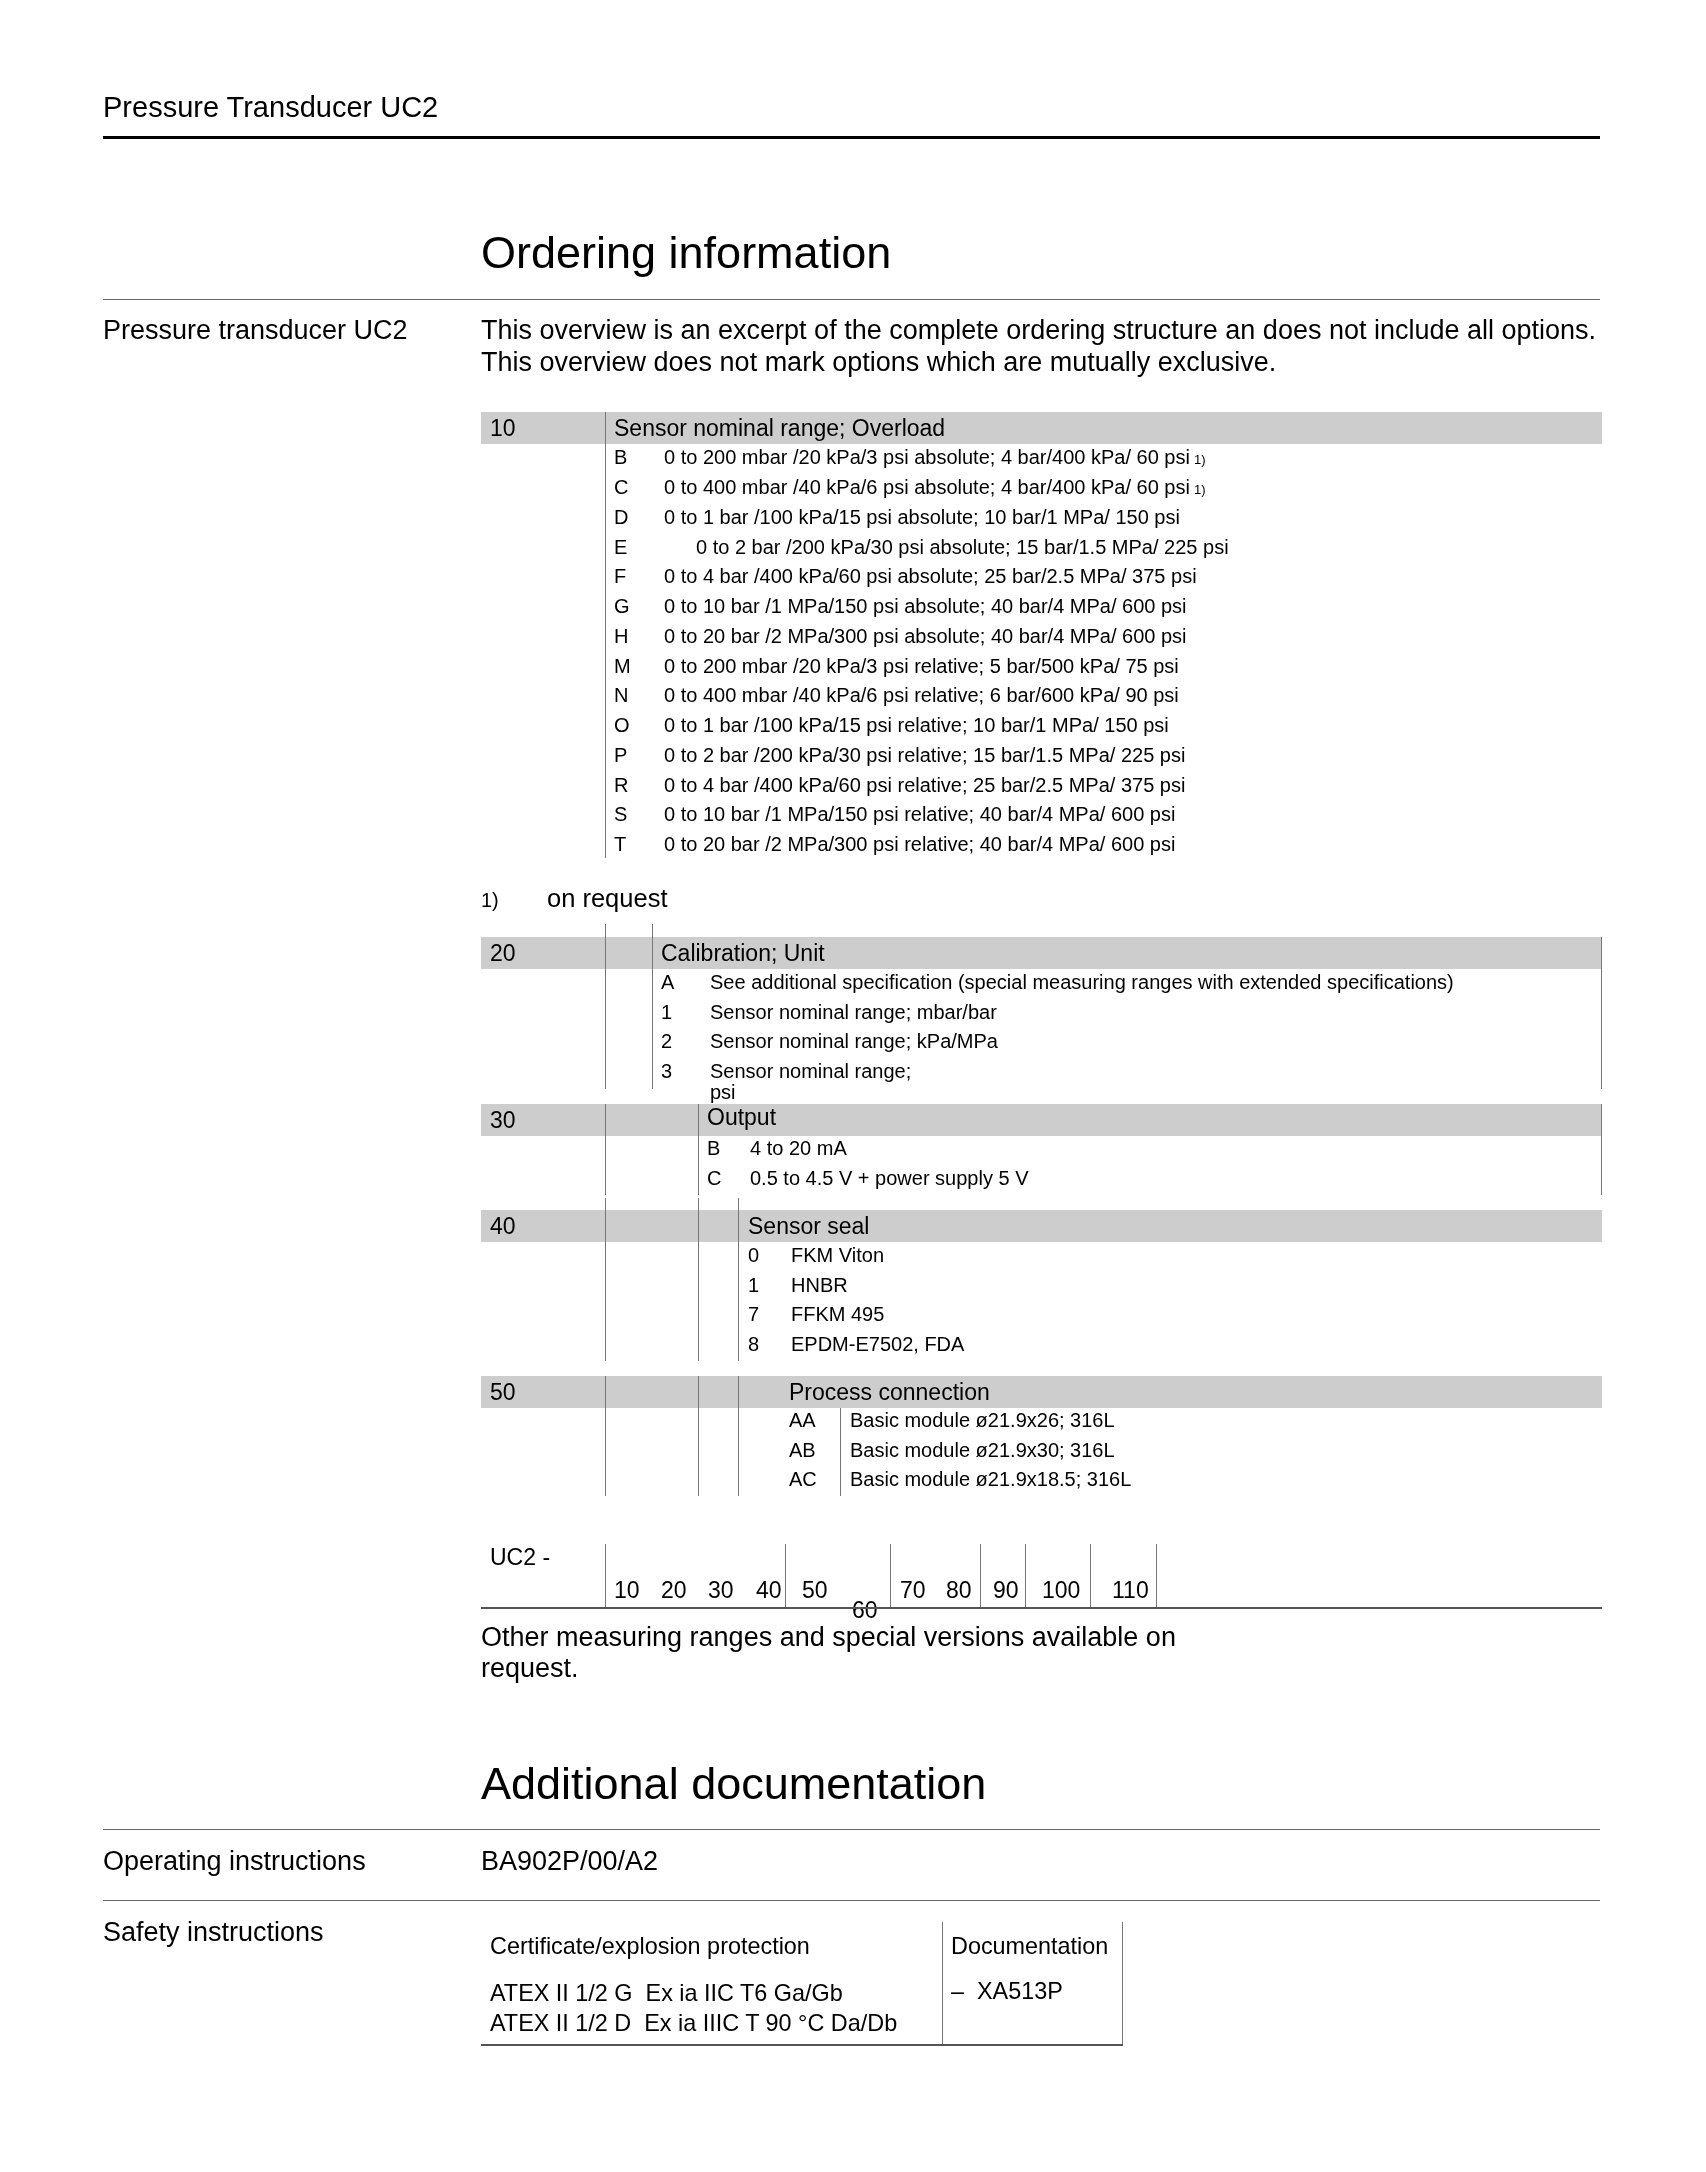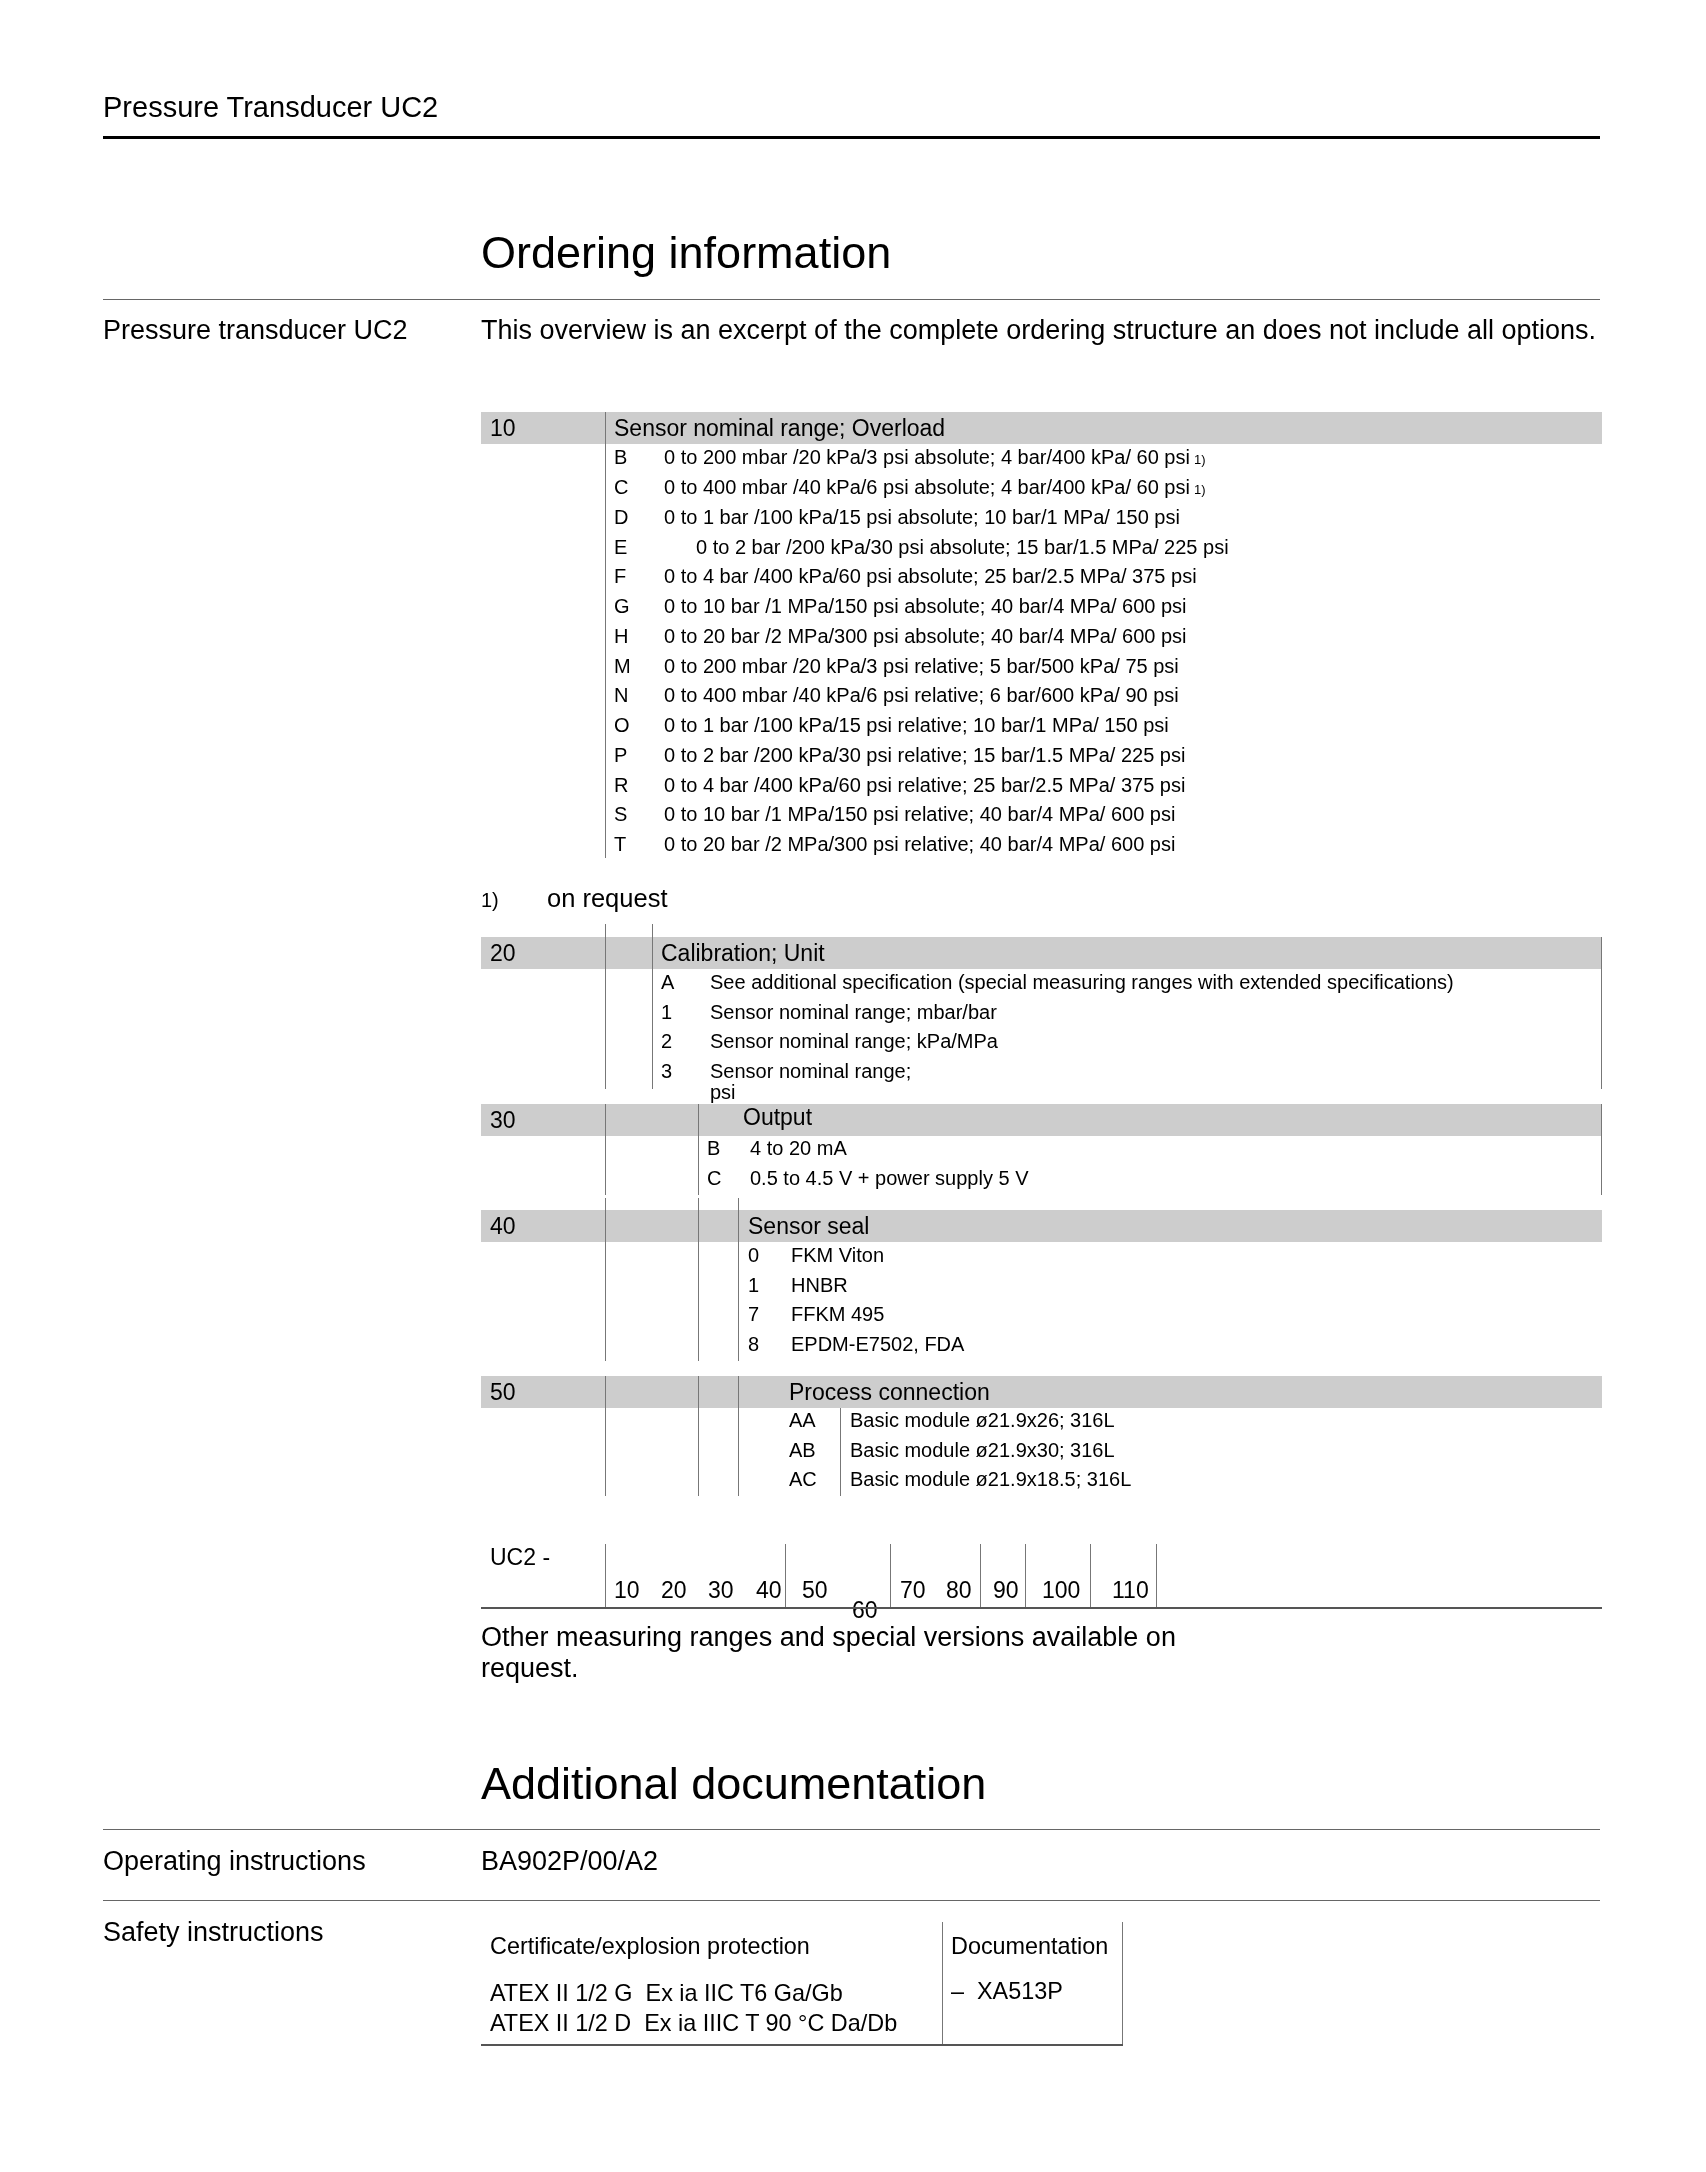--- a/index.html
+++ b/index.html
@@ -25,20 +25,21 @@
 <body>
 
 <div class="abs hdr-title">Pressure Transducer UC2</div>
 <div class="abs hdr-rule"></div>
 
 <div class="abs h1" style="top:227px;">Ordering information</div>
 <div class="abs rule" style="top:299px;"></div>
 <div class="abs side-label" style="top:315px;">Pressure transducer UC2</div>
 <div class="abs body-text" style="top:314px;">
   <div>This overview is an excerpt of the complete ordering structure an does not include all options.</div>
+  <div>This overview does not mark options which are mutually exclusive.</div>
 </div>
 
 <div class="abs gray" style="left:481px; top:412px; width:1121px;"></div>
 <div class="abs sec-num" style="left:490px; top:415px;">10</div>
 <div class="abs vline" style="left:605px; top:412px; height:446px;"></div>
 <div class="abs sec-title" style="left:614px; top:415px;">Sensor nominal range; Overload</div>
 <div id="s10-opts">
     <div class="abs code" style="left: 614px; top: 446px;">B</div>
     <div class="abs desc" style="left: 664px; top: 446px;"><span>0 to 200 mbar /20 kPa/3 psi absolute; 4 bar/400 kPa/ 60 psi</span><span class="small-sup" style="margin-left: 4.1px;">1)</span></div>
     <div class="abs code" style="left: 614px; top: 476px;">C</div>
@@ -87,21 +88,21 @@
     <div class="abs desc" style="left: 710px; top: 1030px;"><span>Sensor nominal range; kPa/MPa</span></div>
     <div class="abs code" style="left: 661px; top: 1060px;">3</div>
     <div class="abs desc" style="left: 710px; top: 1060px;"><span>Sensor nominal range;</span><div style="line-height: 18px;">psi</div></div>
   </div>
 
 <div class="abs gray" style="left:481px; top:1104px; width:1121px;"></div>
 <div class="abs sec-num" style="left:490px; top:1107px;">30</div>
 <div class="abs vline" style="left:605px; top:1104px; height:91px;"></div>
 <div class="abs vline" style="left:698px; top:1104px; height:91px;"></div>
 <div class="abs vline" style="left:1601px; top:1104px; height:91px;"></div>
-<div class="abs sec-title" style="left:707px; top:1104px;margin-left:36px;">Output</div>
+<div class="abs sec-title" style="left:707px; top:1104px;">Output</div>
 <div id="s30-opts">
     <div class="abs code" style="left: 707px; top: 1137px;">B</div>
     <div class="abs desc" style="left: 750px; top: 1137px;"><span>4 to 20 mA</span></div>
     <div class="abs code" style="left: 707px; top: 1167px;">C</div>
     <div class="abs desc" style="left: 750px; top: 1167px; text-align: center;"><span>0.5 to 4.5 V + power supply 5 V</span></div>
   </div>
 
 <div class="abs gray" style="left:481px; top:1210px; width:1121px;"></div>
 <div class="abs sec-num" style="left:490px; top:1213px;">40</div>
 <div class="abs vline" style="left:605px; top:1198px; height:163px;"></div>

